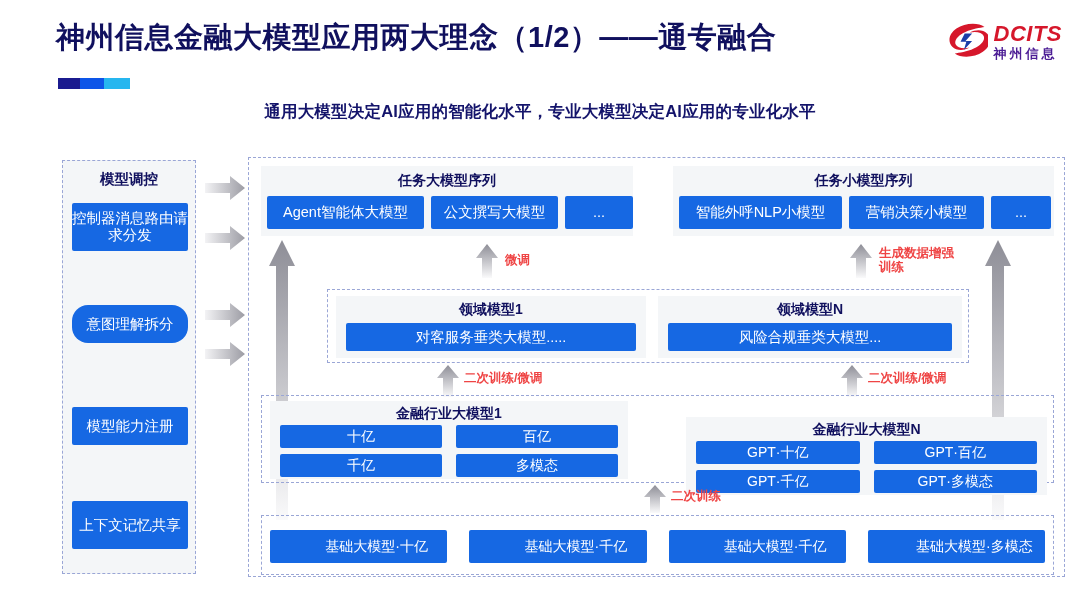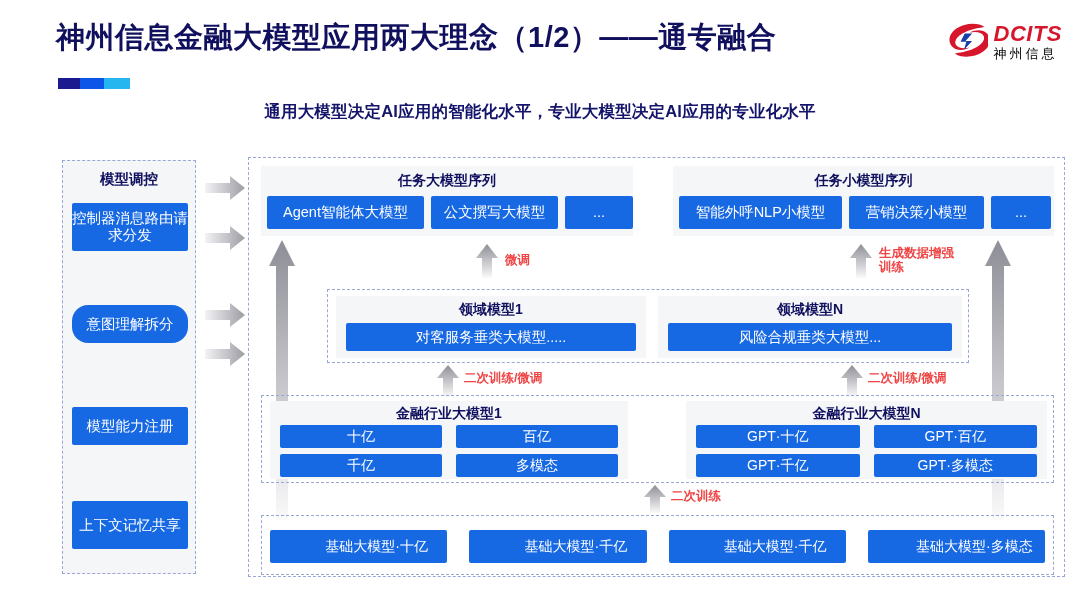--- a/index.html
+++ b/index.html
@@ -26,21 +26,21 @@
   .subtitle {
     position:absolute; left:0; right:0; top:101px; text-align:center;
     font-size:16.5px; font-weight:bold; color:#14146b; letter-spacing:.2px;
   }
 
   
   .logo { position:absolute; right:18px; top:22px; display:flex; align-items:center; gap:6px; }
   .logo-mark { width:40px; height:38px; }
   .logo-text { line-height:1; }
   .logo-en { font-size:22px; font-weight:bold; color:#d6172b; letter-spacing:.5px; font-style:italic; }
-  .logo-cn { font-size:13px; font-weight:normal; color:#000000; letter-spacing:3px; margin-top:2px; }
+  .logo-cn { font-size:13px; font-weight:bold; color:#4c1d95; letter-spacing:3px; margin-top:2px; }
 
   
   .dashed { border:1px dashed #9aa6d6; }
   .panel-head {
     text-align:center; font-size:14px; font-weight:bold; color:#10105e;
     padding:6px 0 5px;
   }
   .bluebox {
     background:#1668e3; color:#fff; border-radius:2px;
     display:flex; align-items:center; justify-content:center; text-align:center;
@@ -79,21 +79,21 @@
   .domain-panel { position:absolute; top:6px; height:62px; background:#f4f6f8; }
   #domain-1 { left:8px; width:310px; }
   #domain-N { left:330px; width:304px; }
   .domain-panel .panel-head { padding:5px 0 3px; }
   .domain-panel .bluebox { position:absolute; left:10px; right:10px; top:27px; height:28px; }
 
   
   #industry-frame { position:absolute; left:12px; top:237px; width:793px; height:88px; }
   .ind-panel { position:absolute; top:5px; height:78px; background:#f4f6f8; }
   #ind-1 { left:8px; width:358px; }
-  #ind-N { left:424px; width:361px; }
+  #ind-N { left:424px; width:361px;margin-top:16px; }
   .ind-panel .panel-head { padding:4px 0 3px;text-align:center; }
   .ind-grid {
     position:absolute; left:10px; right:10px; top:24px;
     display:grid; grid-template-columns:1fr 1fr; gap:6px 14px;
   }
   .ind-grid .bluebox { height:23px; font-size:14px; }
 
   
   #base-frame { position:absolute; left:12px; top:357px; width:793px; height:60px; }
   .base-row { position:absolute; left:8px; right:8px; top:14px; display:flex; gap:22px; }

